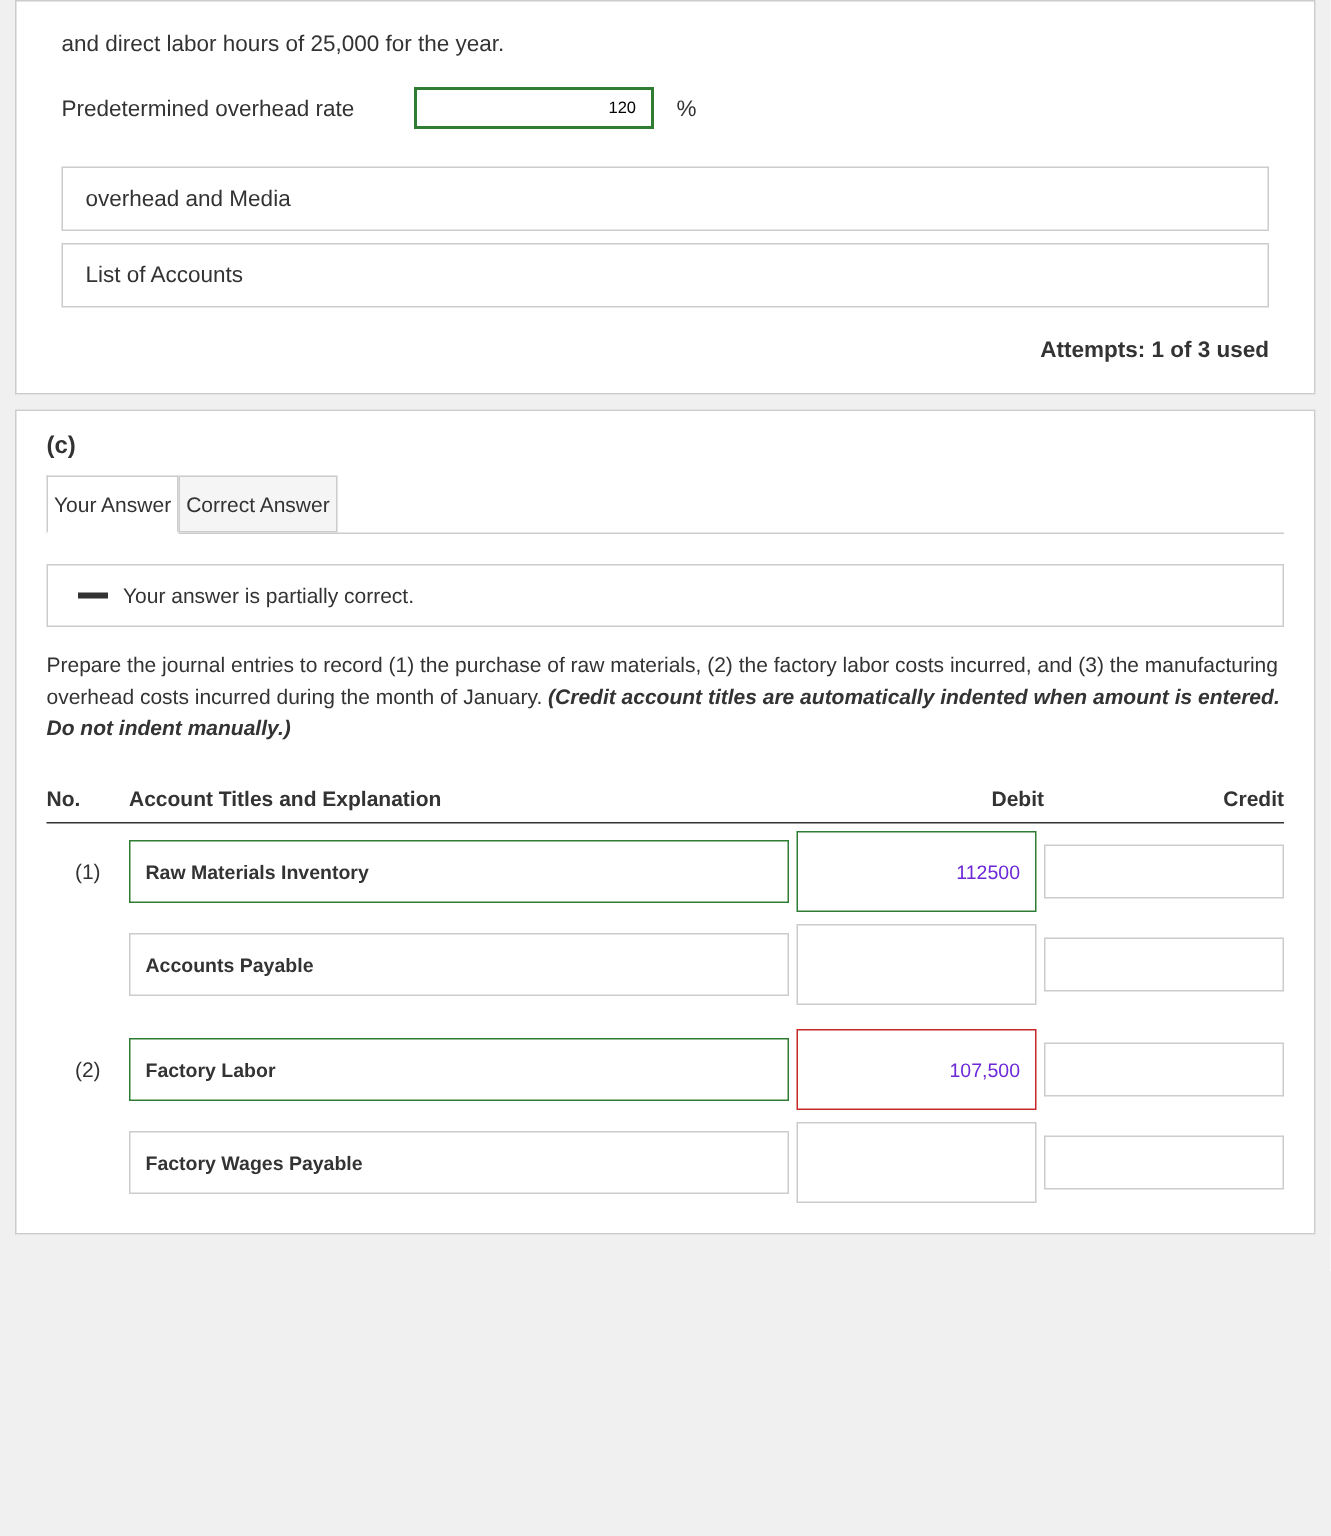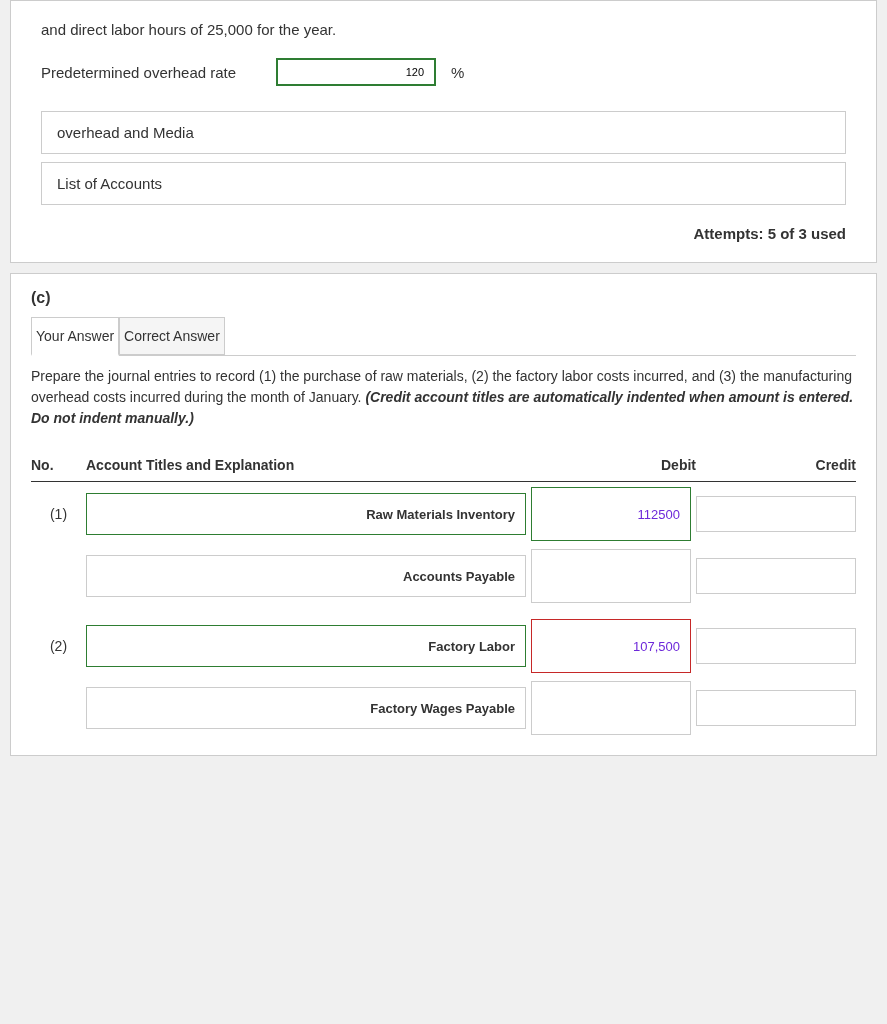--- a/index.html
+++ b/index.html
@@ -232,21 +232,20 @@
     .row-account-input {
       flex: 1;
       border: 1px solid #ccc;
       padding: 20px 10px;
       font-size: 13px;
       font-weight: bold;
       color: #333;
       background: #fff;
       outline: none;
       height: 36px;
-      text-align: right;
     }
 
     .row-account-input.correct {
       border-color: #2e7d32;
     }
 
     .row-debit-input {
       width: 160px;
       border: 1px solid #ccc;
       padding: 8px 10px;
@@ -302,36 +301,40 @@
     <div class="overhead-rate-row">
       <span class="overhead-label">Predetermined overhead rate</span>
       <input class="overhead-input" type="text" value="120" style="">
       <span class="percent-label">%</span>
     </div>
 
     <button class="link-button">overhead and Media</button>
     <button class="link-button">List of Accounts</button>
 
     <div class="attempts-row">
-      <span class="attempts-text">Attempts: 5 of 3 used</span>
+      <span class="attempts-text">Attempts: 1 of 3 used</span>
     </div>
   </div>
 
   <div class="bottom-section">
     <div class="part-label">(c)</div>
 
     <div class="tabs-container">
       <div class="tab active">
         <span>Your Answer</span>
       </div>
       <div class="tab inactive">
         <span>Correct Answer</span>
       </div>
     </div>
 
+    <div class="answer-status-box">
+      <span class="dash-icon"></span>
+      <span class="status-text">Your answer is partially correct.</span>
+    </div>
 
     <div class="question-text">
       <span>Prepare the journal entries to record (1) the purchase of raw materials, (2) the factory labor costs incurred, and (3) the manufacturing overhead costs incurred during the month of January.</span>
       <em>(Credit account titles are automatically indented when amount is entered. Do not indent manually.)</em>
     </div>
 
     <div class="journal-table">
 
       <div class="table-header">
         <div class="col-no">No.</div>

